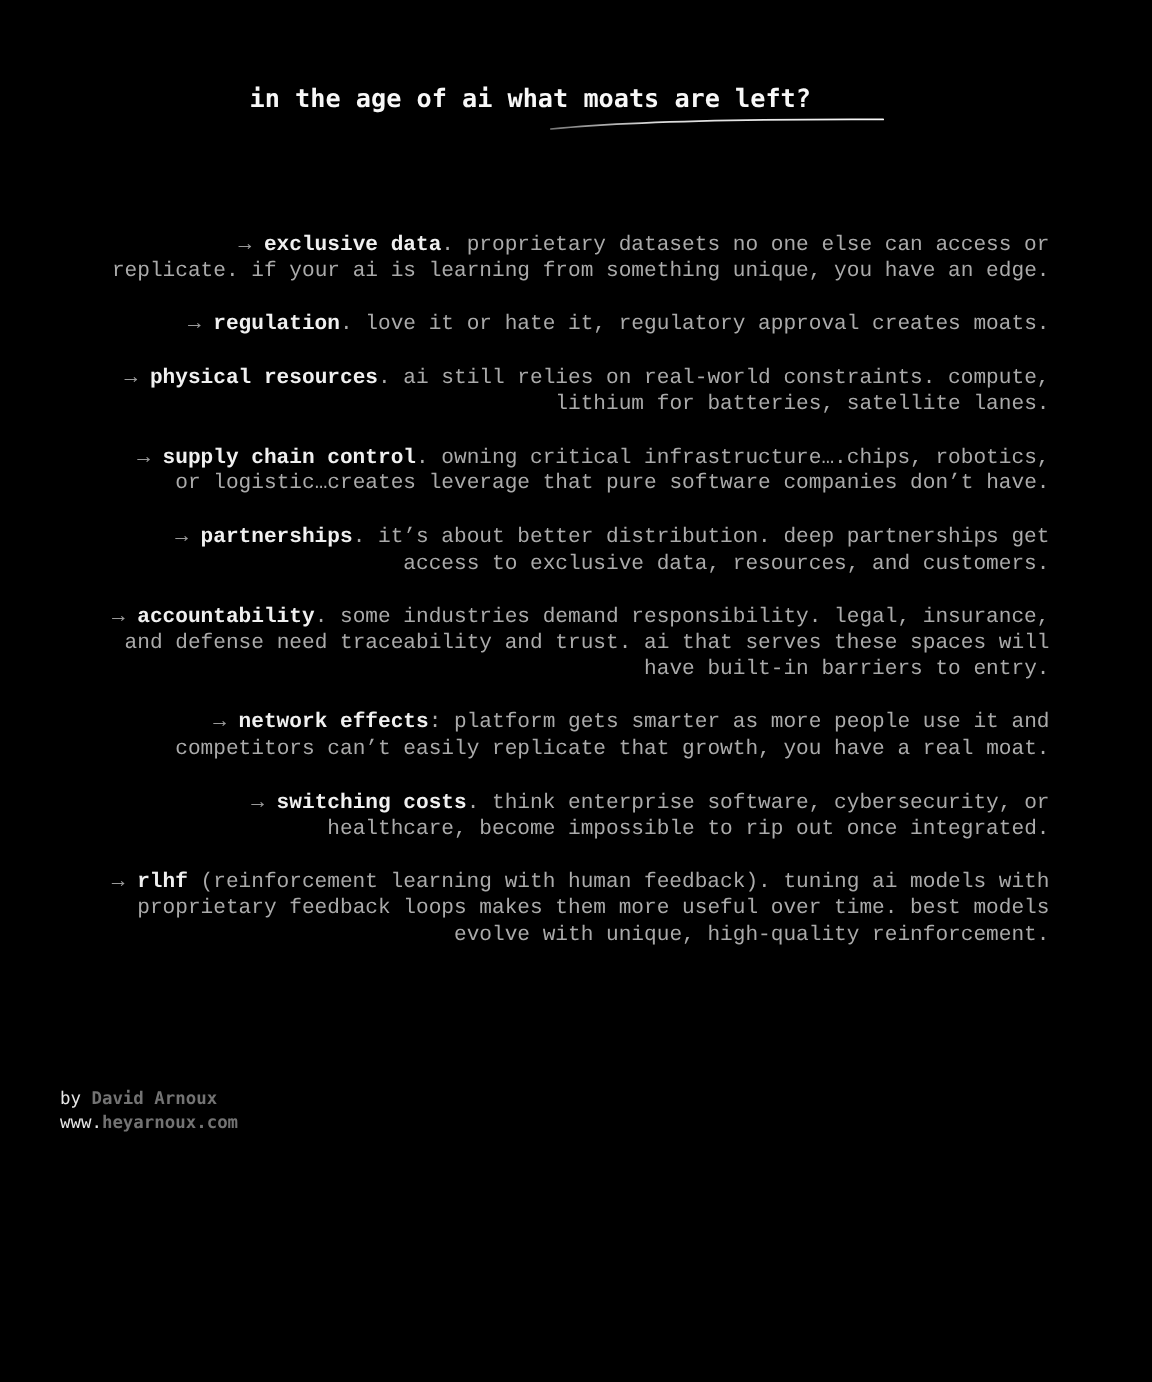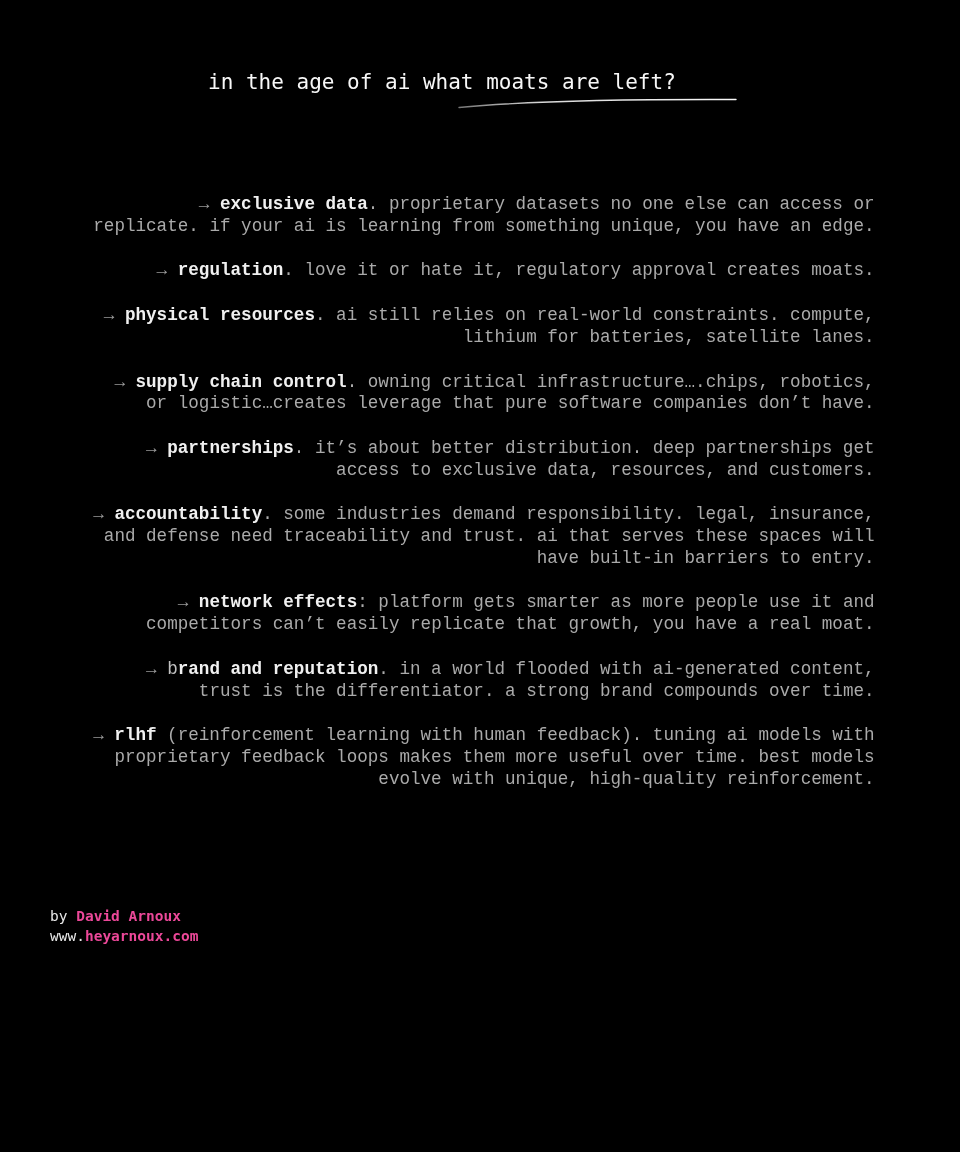--- a/index.html
+++ b/index.html
@@ -7,21 +7,21 @@
     width: 960px;
     min-height: 1152px;
     background: #000000;
     overflow: hidden;
     position: relative;
     font-family: "Liberation Mono", monospace;
   }
   .title {
     margin: 68px 0 0 208px;
     font-family: "DejaVu Sans Mono", monospace;
-    font-weight: normal;
+    font-weight: bold;
     font-size: 21px;
     line-height: 28px;
     color: #f8f8f8;
     white-space: nowrap;
     letter-spacing: 0;
   }
   .swoosh {
     position: absolute;
     left: 455px;
     top: 94px;
@@ -56,21 +56,21 @@
     text-underline-offset: 3px;
   }
   .footer {
     margin: 117px 0 0 50px;
     font-family: "DejaVu Sans Mono", monospace;
     font-size: 14.5px;
     line-height: 19.5px;
     color: #e8e8e8;
     padding-bottom: 53px;
   }
-  .fb { font-weight: bold; color: #ec4899; }
+  .fb { font-weight: bold; color: #737373; }
 </style>
 </head>
 <body>
 
 <h1 class="title">in the age of ai what moats are left?</h1>
 
 <svg class="swoosh" width="285" height="16" viewBox="0 0 285 16">
   <defs>
     <linearGradient id="sg" x1="0" y1="0" x2="1" y2="0">
       <stop offset="0" stop-color="#777777"></stop>
@@ -82,20 +82,20 @@
 </svg>
 
 <main class="list">
   <p><span class="arrow">→</span><span class="pre"></span><span class="term">exclusive data</span><span>. proprietary datasets no one else can access or replicate. if your ai is learning from something unique, you have an edge.</span></p>
   <p><span class="arrow">→</span><span class="pre"></span><span class="term">regulation</span><span>. love it or hate it, regulatory approval creates moats.</span></p>
   <p><span class="arrow">→</span><span class="pre"></span><span class="term">physical resources</span><span>. ai still relies on real-world constraints. compute, lithium for batteries, satellite lanes.</span></p>
   <p><span class="arrow">→</span><span class="pre"></span><span class="term">supply chain control</span><span>. owning critical infrastructure….chips, robotics, or logistic…creates leverage that pure software companies don’t have.</span></p>
   <p><span class="arrow">→</span><span class="pre"></span><span class="term">partnerships</span><span>. it’s about better distribution. deep partnerships get access to exclusive data, resources, and customers.</span></p>
   <p><span class="arrow">→</span><span class="pre"></span><span class="term">accountability</span><span>. some industries demand responsibility. legal, insurance, and defense need traceability and trust. ai that serves these spaces will have built-in barriers to entry.</span></p>
   <p><span class="arrow">→</span><span class="pre"></span><span class="term">network effects</span><span>: platform gets smarter as more people use it and competitors can’t easily replicate that growth, you have a real moat.</span></p>
-  <p><span class="arrow">→</span><span class="pre">b</span><span class="term">rand and reputation</span><span>. in a world flooded with ai-generated content, trust is the differentiator. a strong brand compounds over time.</span></p>
+  <p><span class="arrow">→</span><span class="pre"></span><span class="term">switching costs</span><span>. think enterprise software, cybersecurity, or healthcare, become impossible to rip out once integrated.</span></p>
   <p><span class="arrow">→</span><span class="term">rlhf</span><span> (</span><span class="u">reinforcement</span><span> </span><span class="u">learning</span><span> with </span><span class="u">human</span><span> </span><span class="u">feedback</span><span>). tuning ai models with proprietary feedback loops makes them more useful over time. best models evolve with unique, high-quality reinforcement.</span></p>
 </main>
 
 <footer class="footer">
   <div class="fline"><span>by </span><span class="fb">David Arnoux</span></div>
   <div class="fline"><span>www.</span><span class="fb">heyarnoux.com</span></div>
 </footer>
 
 </body></html>

